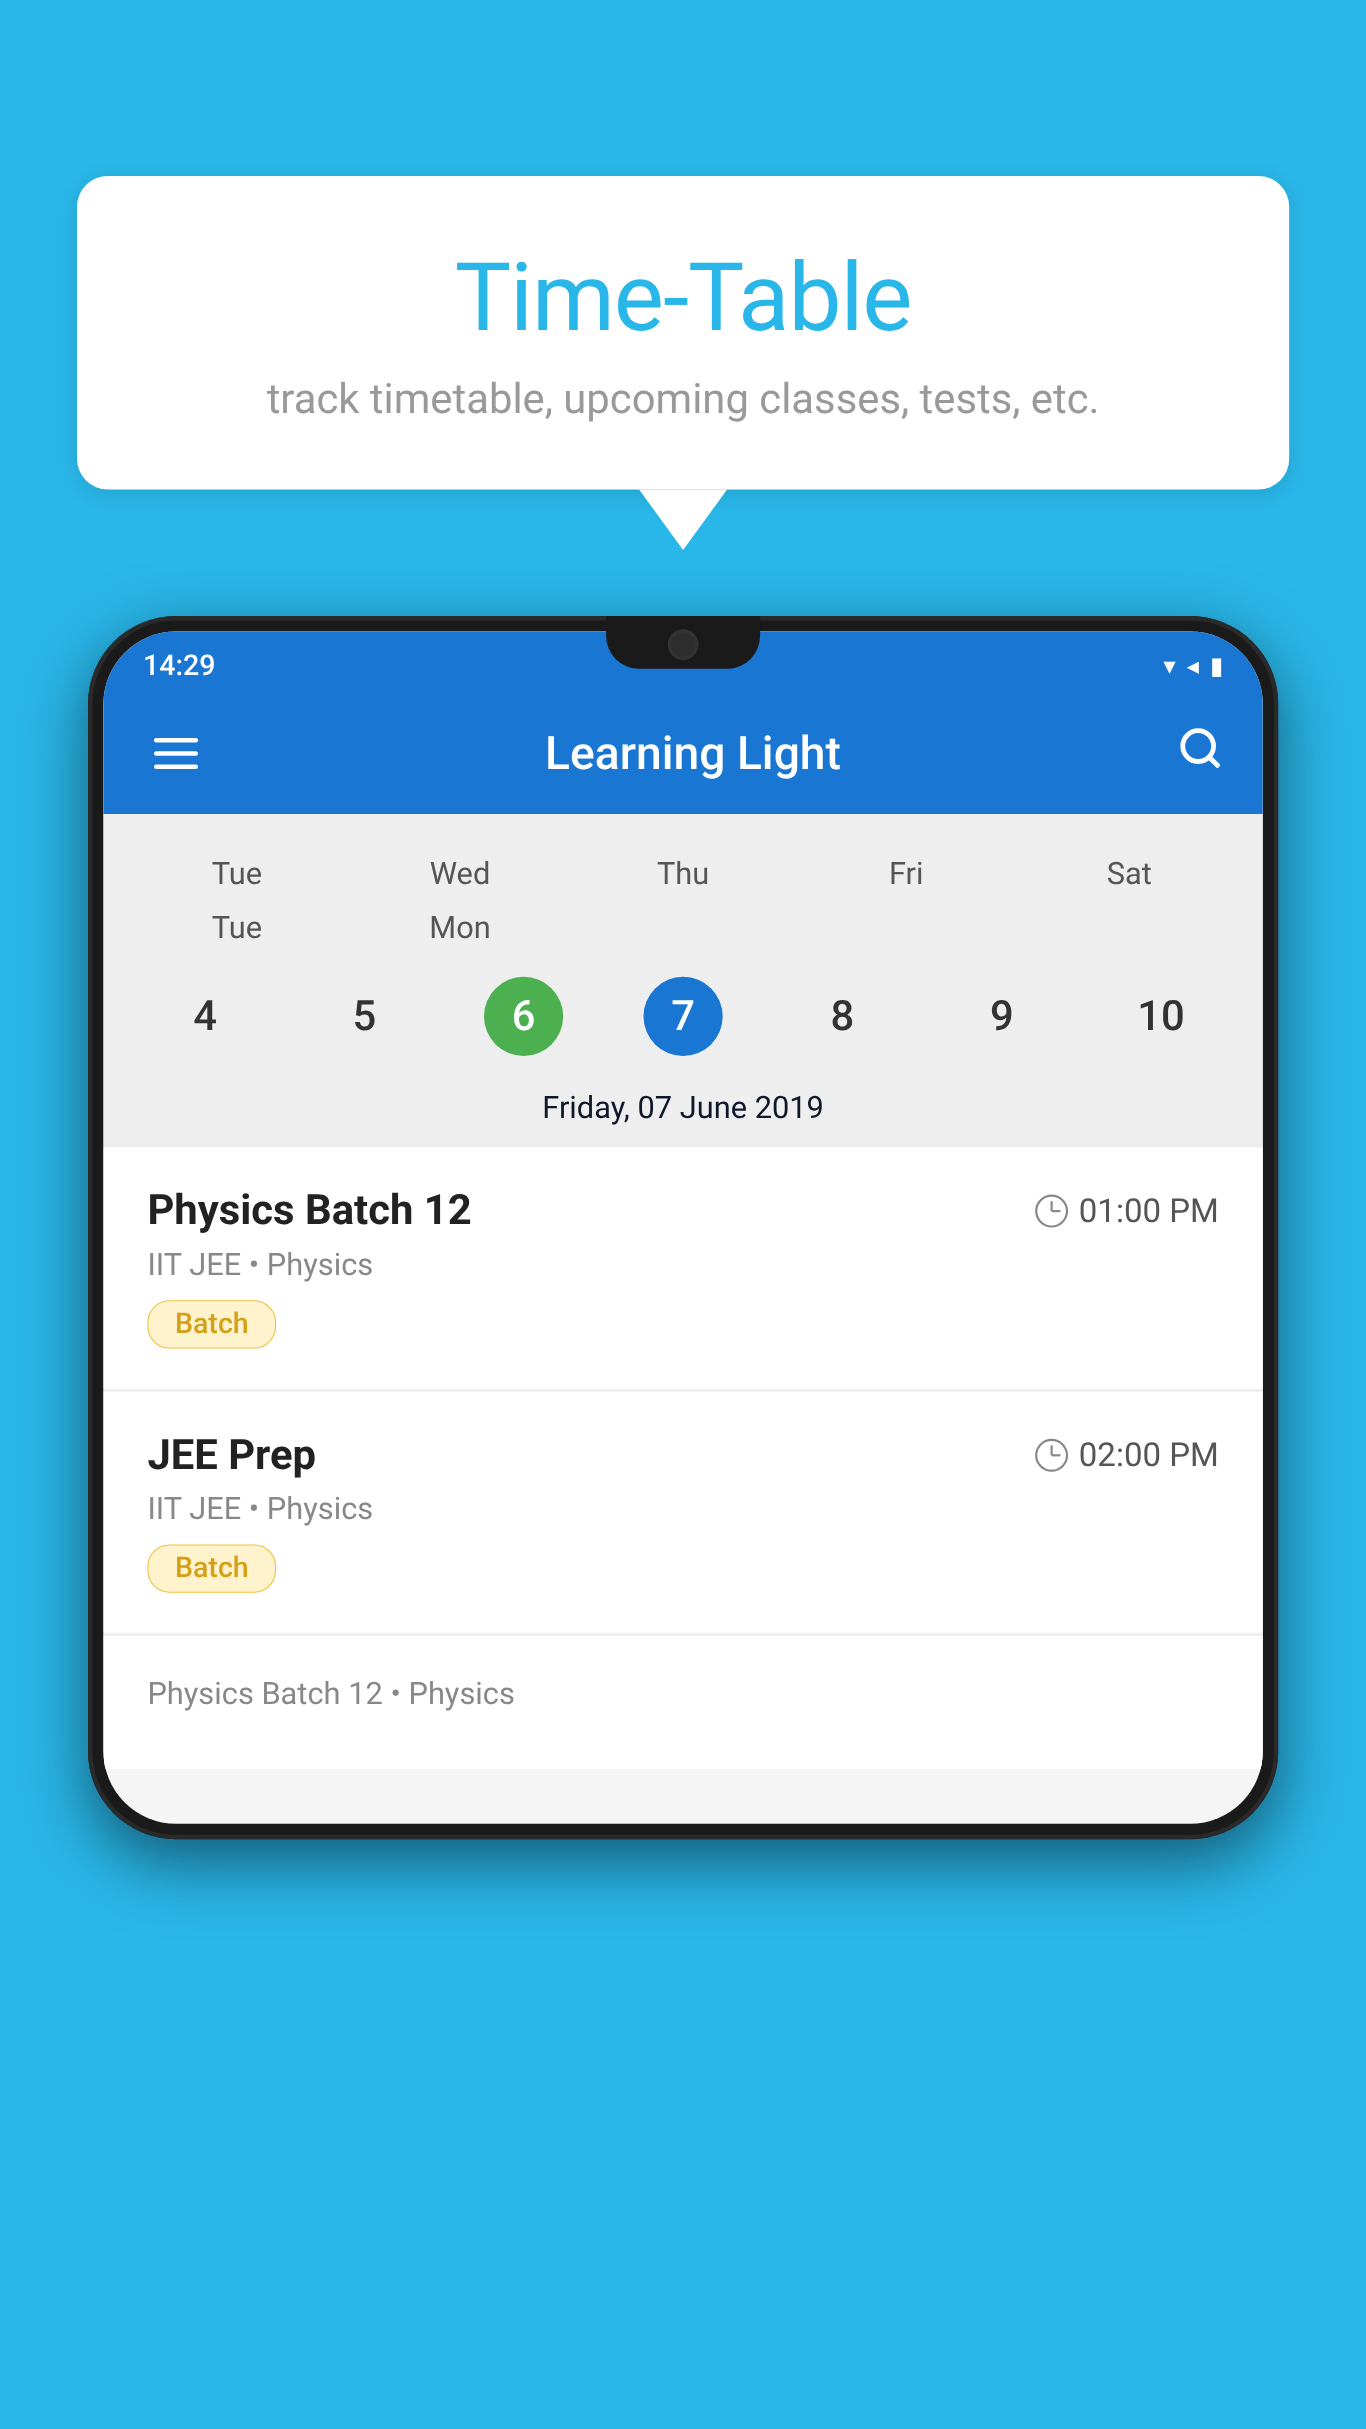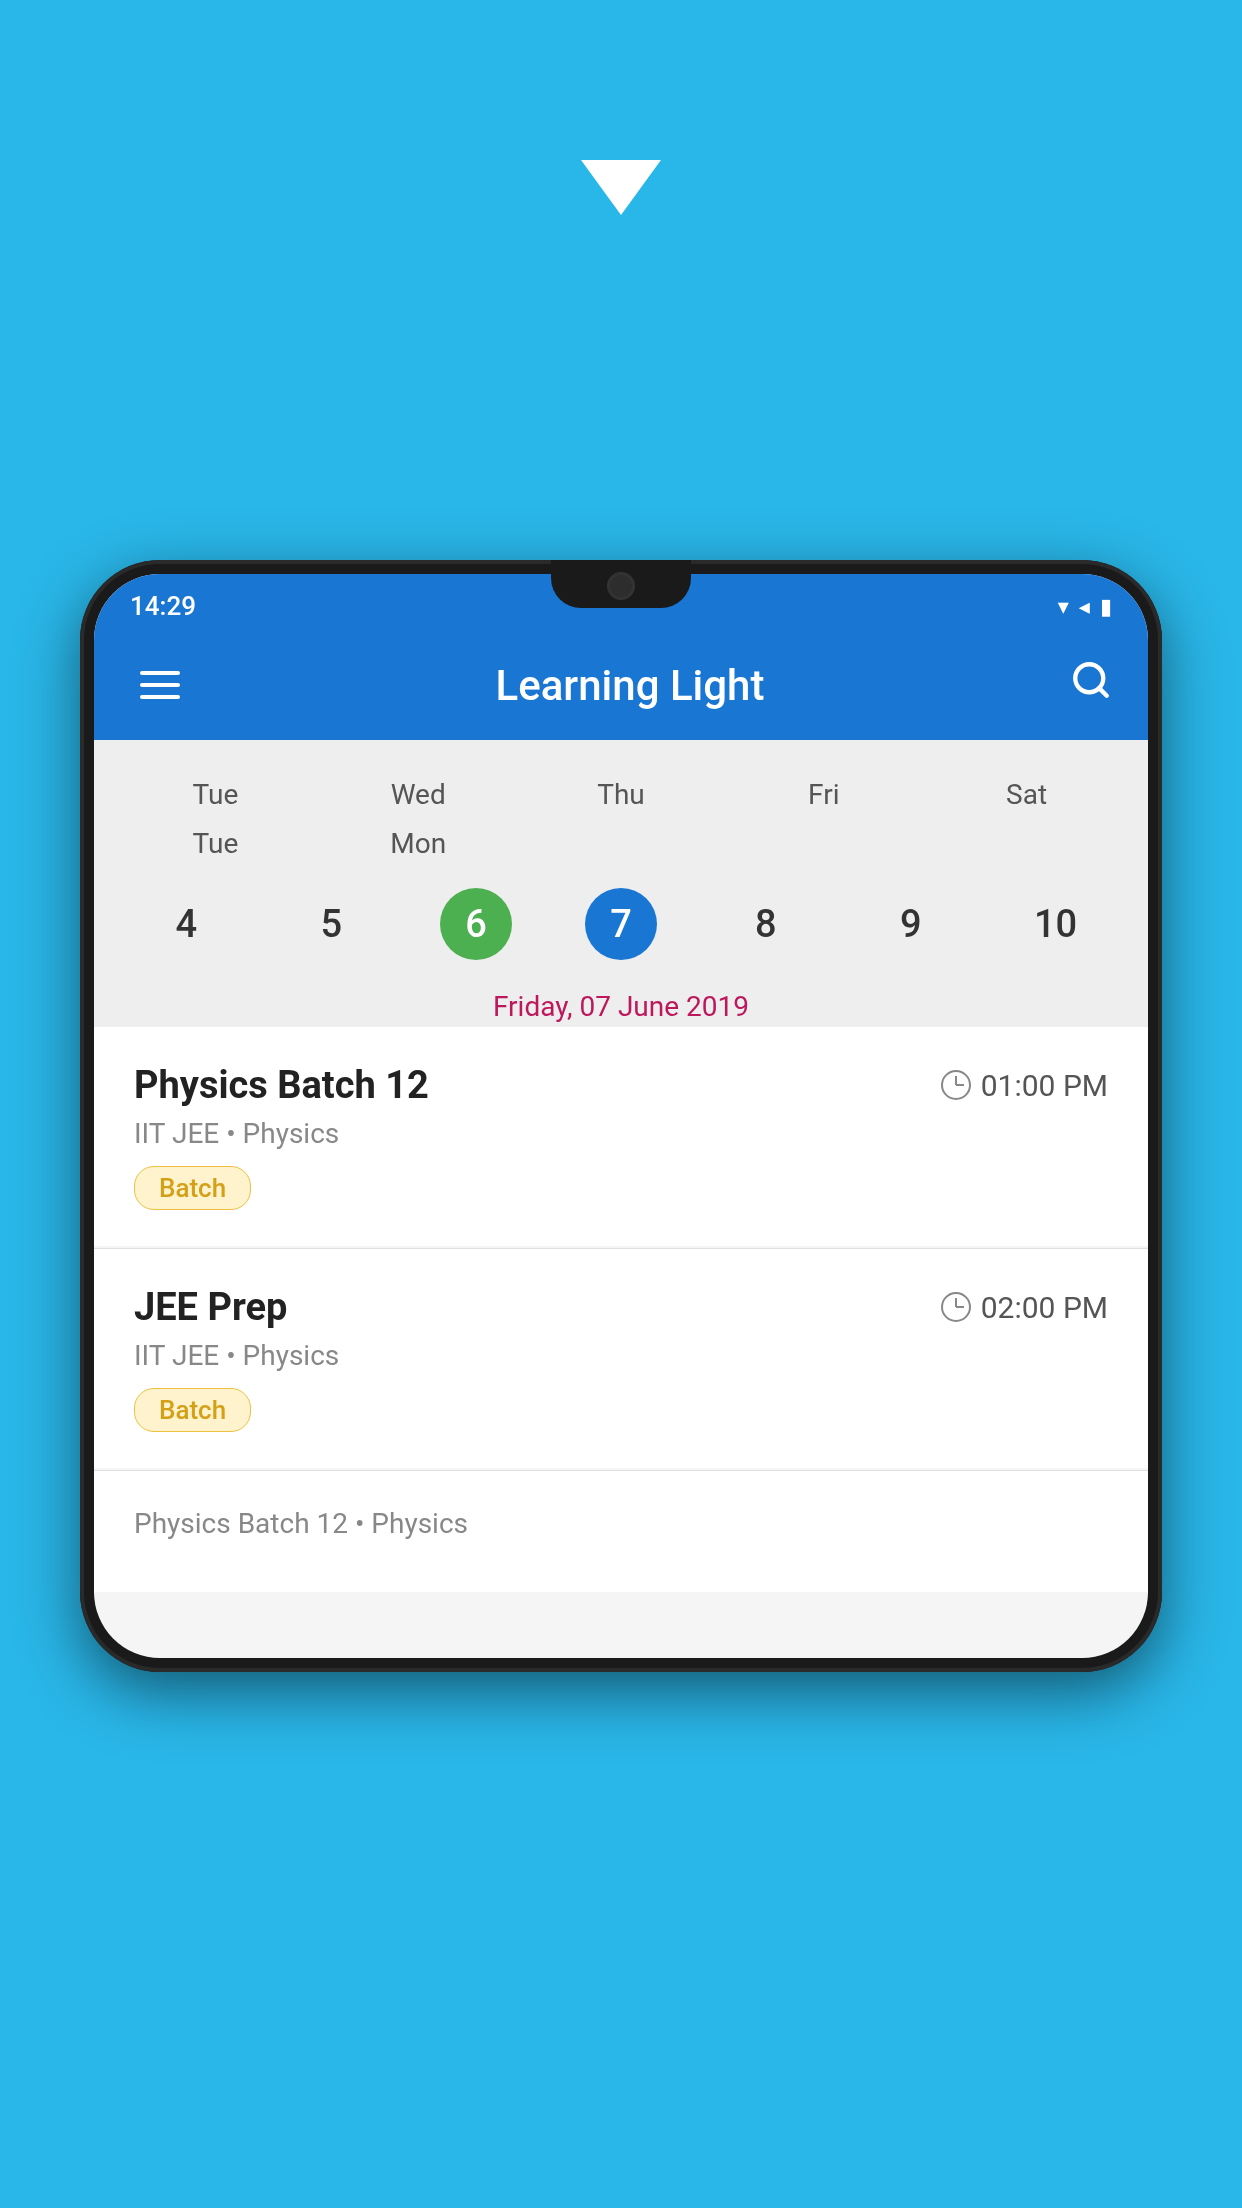--- a/index.html
+++ b/index.html
@@ -241,23 +241,23 @@
       color: white;
     }
 
     .calendar-date-number.selected {
       background: #1976d2;
       color: white;
     }
 
     .calendar-selected-date {
       text-align: center;
-      color: #be185d;
+      color: #0f172a;
       font-size: 28px;
-      padding: 10px 0 4px;
+      padding: 10px 0 20px;
     }
 
     
     .schedule-list {
       background: #f5f5f5;
       overflow-y: auto;
     }
 
     .schedule-item {
       background: white;
@@ -340,20 +340,24 @@
 
     .divider {
       height: 1px;
       background: #e0e0e0;
     }
   </style>
 </head>
 <body>
 
 <div class="speech-bubble-container">
+  <div class="speech-bubble">
+    <div class="speech-bubble-title">Time-Table</div>
+    <div class="speech-bubble-subtitle">track timetable, upcoming classes, tests, etc.</div>
+  </div>
   <div class="speech-bubble-arrow"></div>
 </div>
 
 <div class="phone-container">
   <div class="phone-frame">
 
     <div class="phone-notch">
       <div class="phone-camera"></div>
     </div>
     <div class="phone-screen">

